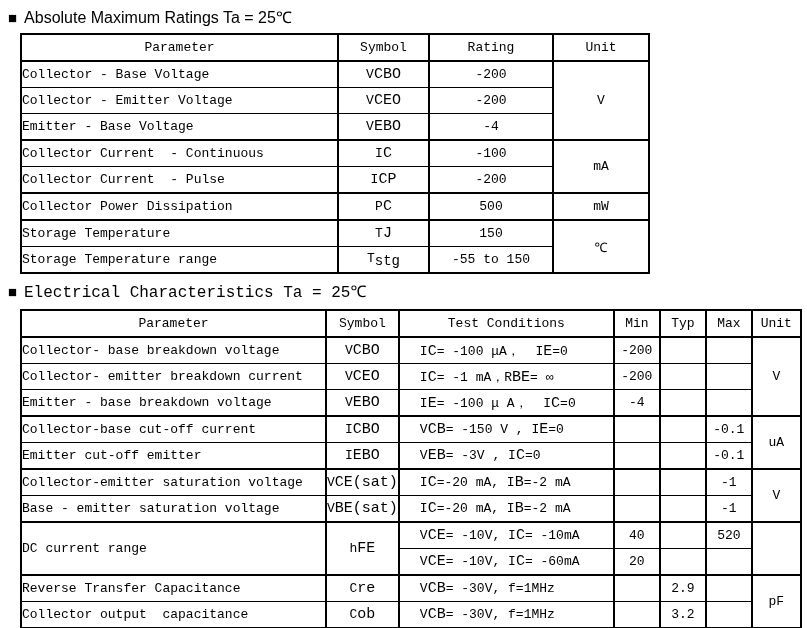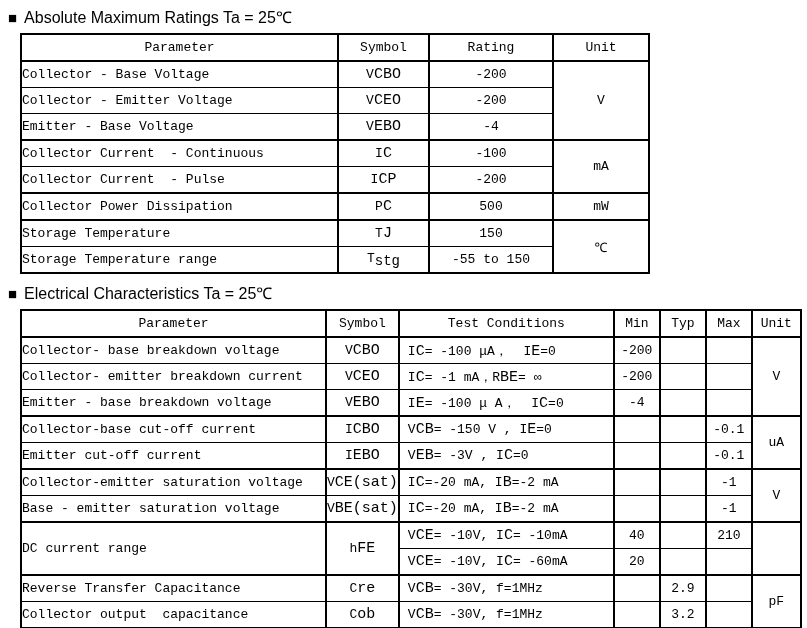--- a/index.html
+++ b/index.html
@@ -10,21 +10,21 @@
     font-family: "Liberation Sans", sans-serif;
     overflow: hidden;
   }
   .sec-title {
     font-size: 16px;
     line-height: 19px;
     margin: 8px 0 6px 8px;
     white-space: pre;
   }
   .sec-title .marker { margin-right: 7px; font-size: 15px; }
-  .sec-title.second { margin-top: 10px; }
+  .sec-title.second { margin-top: 10px; font-family: Liberation Mono, monospace; }
   table {
     border-collapse: collapse;
     table-layout: fixed;
     margin-left: 20px;
     border: 2px solid #000;
     font-family: Liberation Mono, monospace;
   }
   th, td {
     border: 1px solid #000;
     border-left-width: 2px;
@@ -34,21 +34,21 @@
     font-weight: normal;
     padding: 0;
     text-align: center;
     vertical-align: middle;
     overflow: hidden;
     white-space: pre;
   }
   thead th { border-bottom-width: 2px; }
   tr.gs td { border-top-width: 2px; }
   td.param, td.cond { text-align: left; }
-  td.cond { padding-left: 8px; }
+  td.cond { padding-left: 20px; }
   .sub  { font-size: 15px; }
   .subl { font-size: 14px; vertical-align: -3px; }
 </style>
 </head>
 <body>
 
 <div>
 
   <div class="sec-title"><span class="marker">■</span><span>Absolute Maximum Ratings Ta = 25℃</span></div>
 
@@ -167,21 +167,21 @@
         <tr class="gs">
           <td class="param">Collector-base cut-off current</td>
           <td>I<span class="sub">CBO</span></td>
           <td class="cond">V<span class="sub">CB</span>= -150 V , I<span class="sub">E</span>=0</td>
           <td></td>
           <td></td>
           <td>-0.1</td>
           <td rowspan="2">uA</td>
         </tr>
         <tr>
-          <td class="param">Emitter cut-off current</td>
+          <td class="param">Emitter cut-off emitter</td>
           <td>I<span class="sub">EBO</span></td>
           <td class="cond">V<span class="sub">EB</span>= -3V , I<span class="sub">C</span>=0</td>
           <td></td>
           <td></td>
           <td>-0.1</td>
         </tr>
         <tr class="gs">
           <td class="param">Collector-emitter saturation voltage</td>
           <td>V<span class="sub">CE(sat)</span></td>
           <td class="cond">I<span class="sub">C</span>=-20 mA, I<span class="sub">B</span>=-2 mA</td>
@@ -197,21 +197,21 @@
           <td></td>
           <td></td>
           <td>-1</td>
         </tr>
         <tr class="gs">
           <td class="param" rowspan="2">DC current range</td>
           <td rowspan="2">h<span class="sub">FE</span></td>
           <td class="cond">V<span class="sub">CE</span>= -10V, I<span class="sub">C</span>= -10mA</td>
           <td>40</td>
           <td></td>
-          <td>210</td>
+          <td>520</td>
           <td rowspan="2"></td>
         </tr>
         <tr>
           <td class="cond">V<span class="sub">CE</span>= -10V, I<span class="sub">C</span>= -60mA</td>
           <td>20</td>
           <td></td>
           <td></td>
         </tr>
         <tr class="gs">
           <td class="param">Reverse Transfer Capacitance</td>

